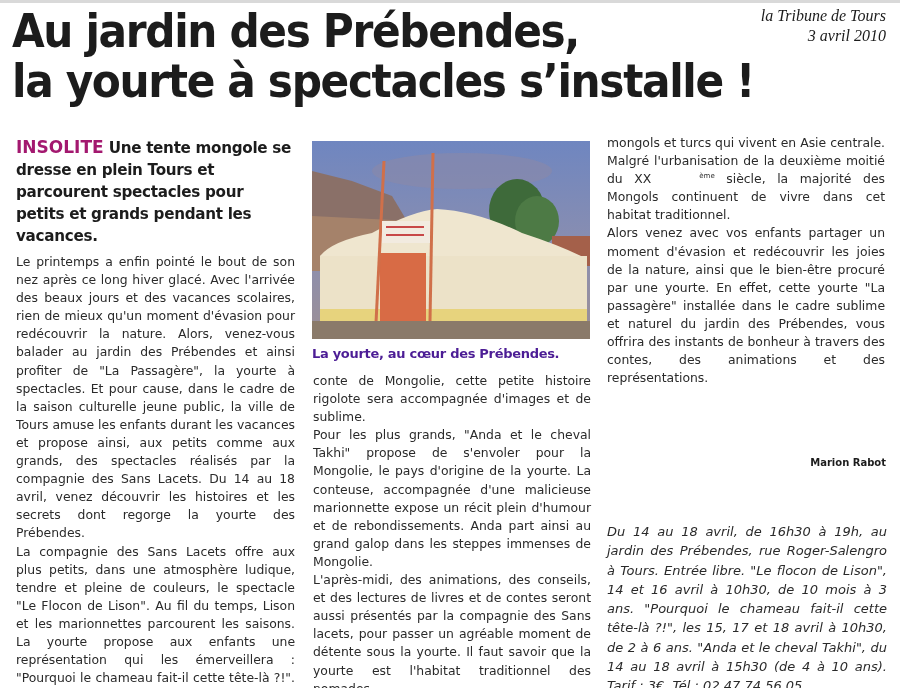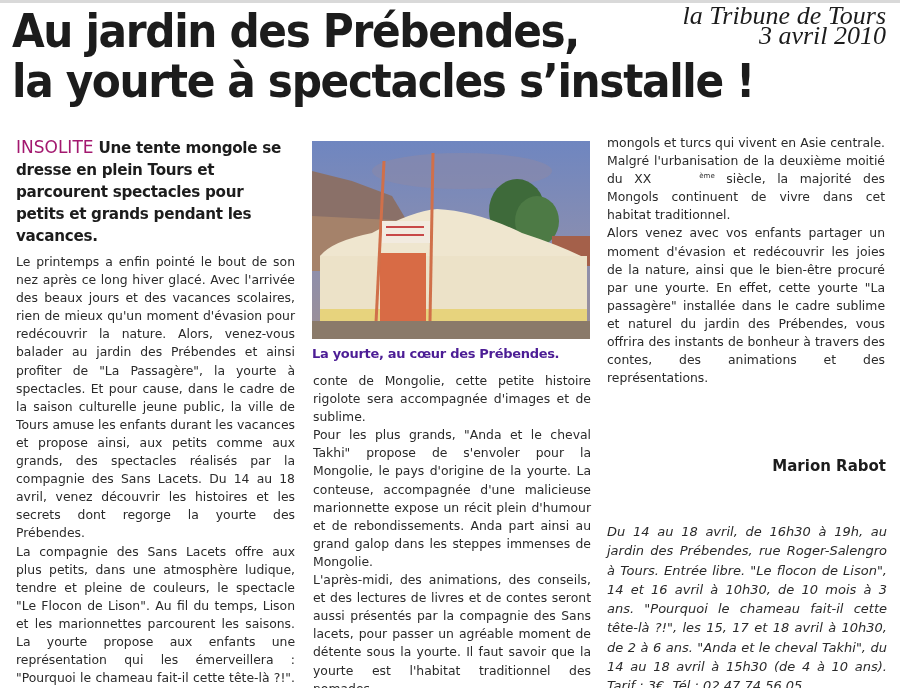--- a/index.html
+++ b/index.html
@@ -15,43 +15,43 @@
     position: absolute; left: 12px; top: 6px; width: 800px;
     font-family: "DejaVu Sans", sans-serif;
     font-weight: bold; font-size: 46px; line-height: 50px;
     letter-spacing: -1.5px; color: #1c1c1c;
     transform: scaleX(0.92); transform-origin: left top;
   }
   .headline div { white-space: nowrap; }
   .source {
     position: absolute; right: 14px; top: 6px; text-align: right;
     font-family: "Liberation Serif", serif; font-style: italic;
-    font-size: 26px; line-height: 20px; color: #1c1c1c;
+    font-size: 16px; line-height: 20px; color: #1c1c1c;
   }
   .col { position: absolute; font-size: 12.4px; line-height: 18.1px; text-align: justify; }
   .col p { margin: 0; }
   .col1 { left: 16px; top: 136px; width: 279px; }
   .col2 { left: 313px; top: 372px; width: 278px; }
   .col3 { left: 607px; top: 134px; width: 278px; }
   .lead {
     font-weight: bold; font-size: 15.2px; line-height: 22px; color: #1c1c1c;
     text-align: left; margin-bottom: 6px !important; letter-spacing: -0.3px;
   }
-  .kicker { color: #a3186f; font-weight: normal; font-size: 17px; letter-spacing: 0; }
+  .kicker { color: #a3186f; font-weight: bold; font-size: 17px; letter-spacing: 0; }
   .photo {
     position: absolute; left: 312px; top: 141px; width: 278px; height: 198px;
     background: #7d8fb8; overflow: hidden;
   }
   .caption {
     position: absolute; left: 312px; top: 346px; width: 280px;
     font-weight: bold; font-size: 13px; color: #4c1d95; letter-spacing: -0.3px;
   }
   .signature {
     position: absolute; left: 760px; top: 457px; width: 126px; text-align: right;
-    font-weight: bold; font-size: 15px; color: #1c1c1c;
+    font-weight: bold; font-size: 10px; color: #1c1c1c;
   }
   .infobox {
     position: absolute; left: 607px; top: 522px; width: 280px;
     font-family: "DejaVu Sans", sans-serif; font-style: italic;
     font-size: 13px; line-height: 19.3px; text-align: justify; color: #2a2a2a;
   }
   sup { font-size: 7px; line-height: 0; padding-left: 48px; }
 </style>
 </head>
 <body>

